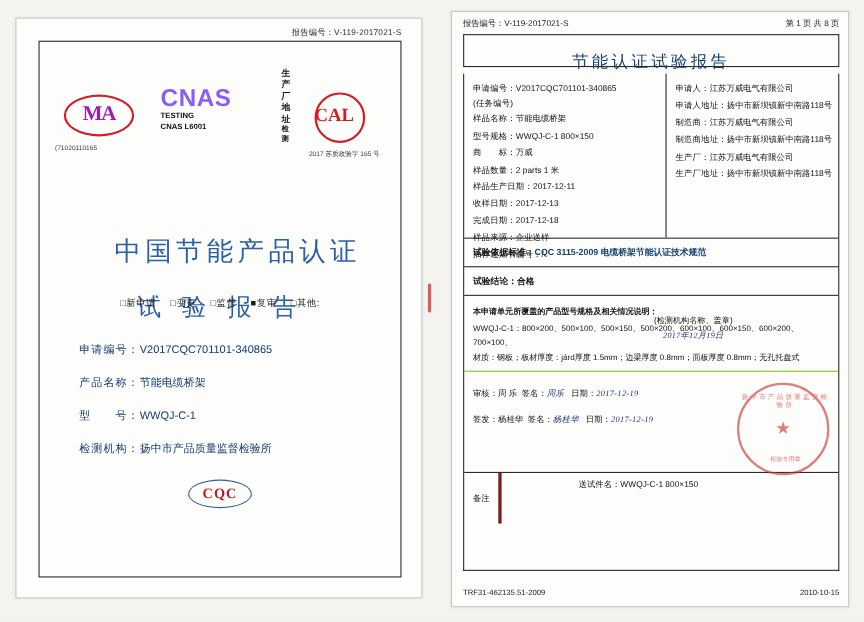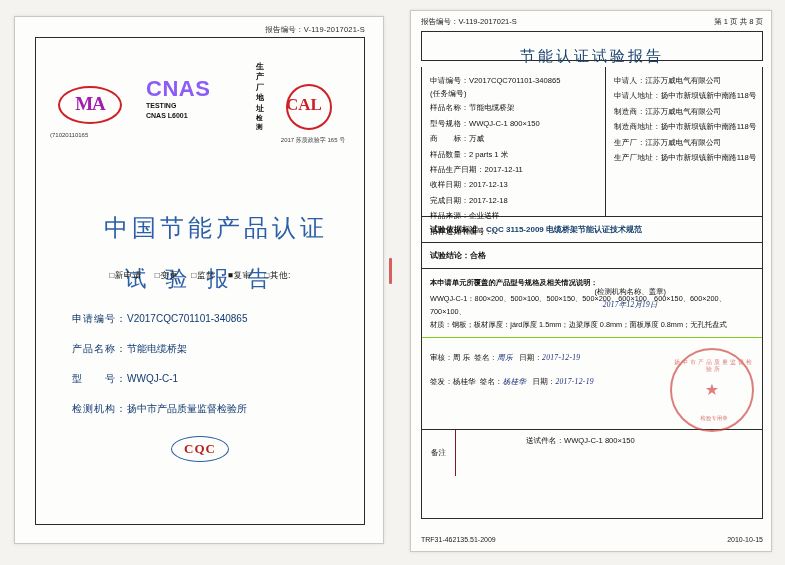--- a/index.html
+++ b/index.html
@@ -328,21 +328,21 @@
     text-align: center;
     color: #111;
   }
   .r-note {
     height: 46px;
     display: flex;
     font-size: 7.6px;
   }
   .r-note .nl {
     width: 34px;
-    border-right: 1px solid #7f1d1d;
+    border-right: 3px solid #7f1d1d;
     display: flex; align-items: center; justify-content: center;
   }
   .r-note .nr {
     flex: 1;
     padding: 6px 0 0 70px;
     color: #111;
   }
   .r-foot {
     position: absolute;
     left: 10px; bottom: 8px;

